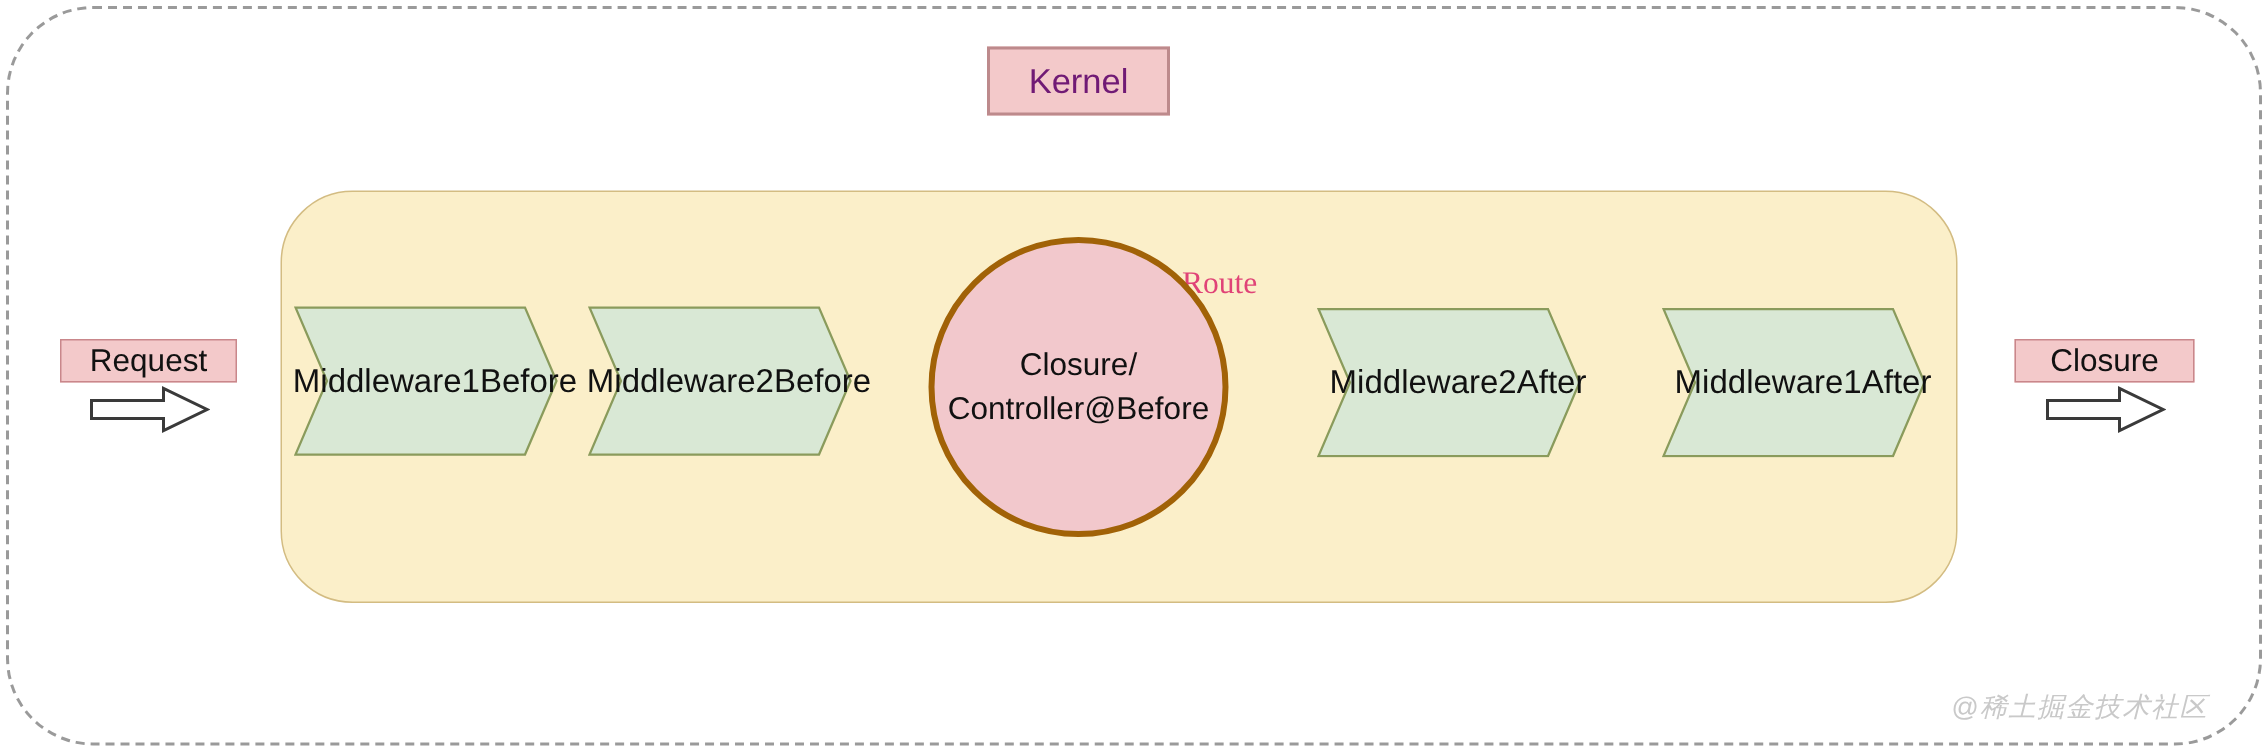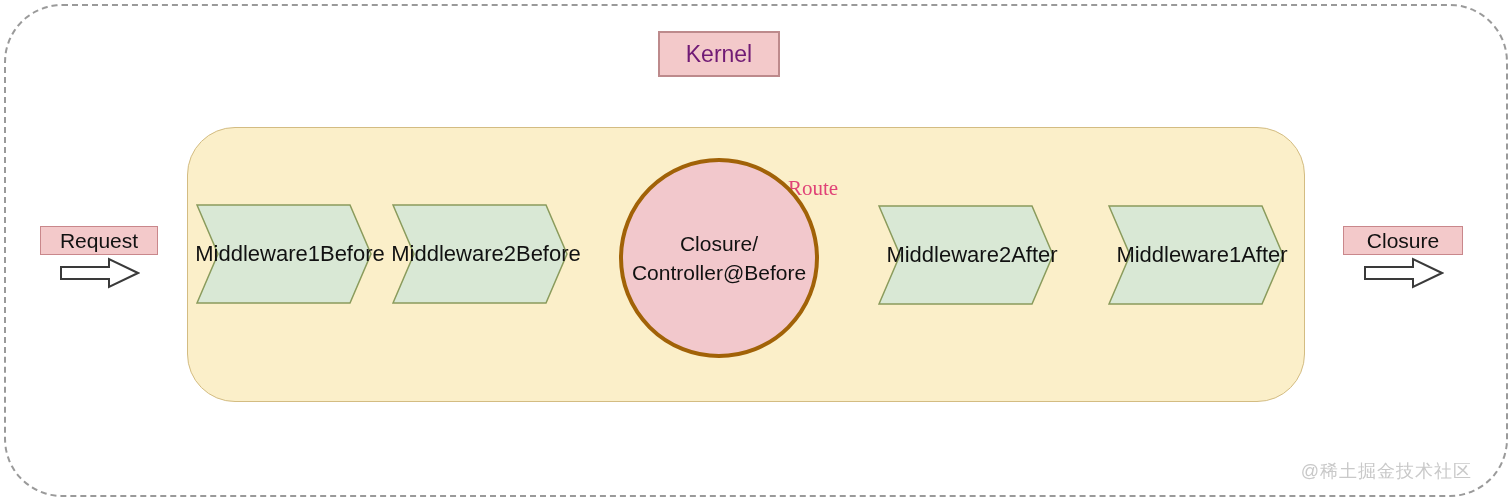--- a/index.html
+++ b/index.html
@@ -90,20 +90,21 @@
     box-sizing:border-box;
     display:flex;flex-direction:column;align-items:center;justify-content:center;
     font-size:21px;line-height:1.4;color:#111;text-align:center;
   }
   .watermark{
     position:absolute;
     right:40px;top:459px;
     font-size:18px;
     color:#c9c9c9;
     letter-spacing:1px;
+    font-style:italic;
   }
 </style>
 </head>
 <body>
 
 <div class="canvas">
 
   <div class="outer-frame"></div>
 
 

